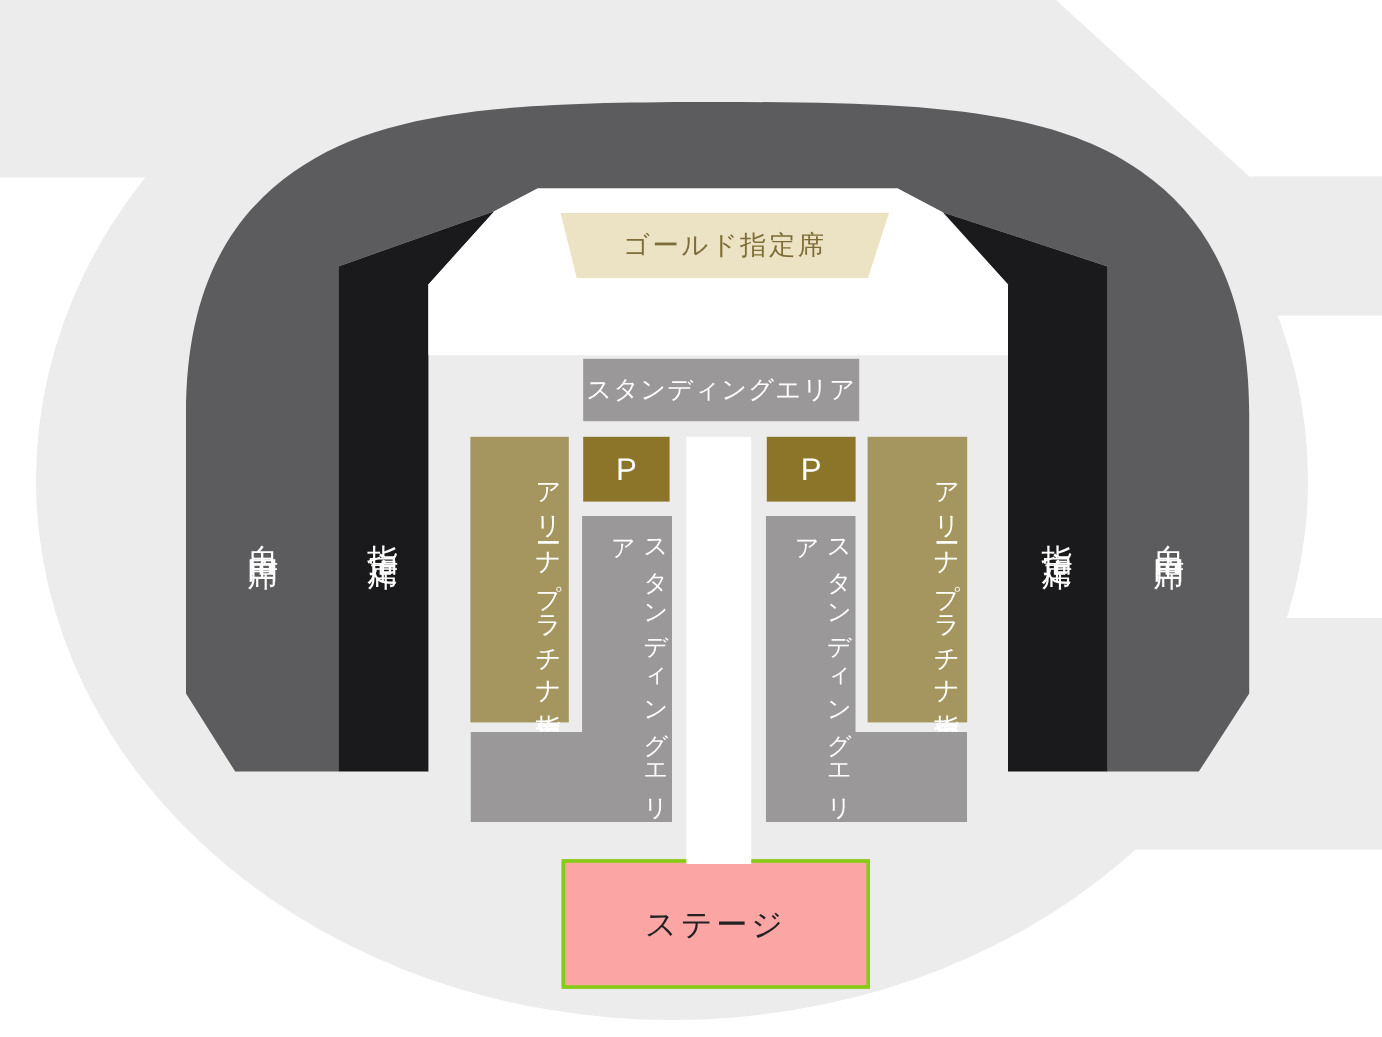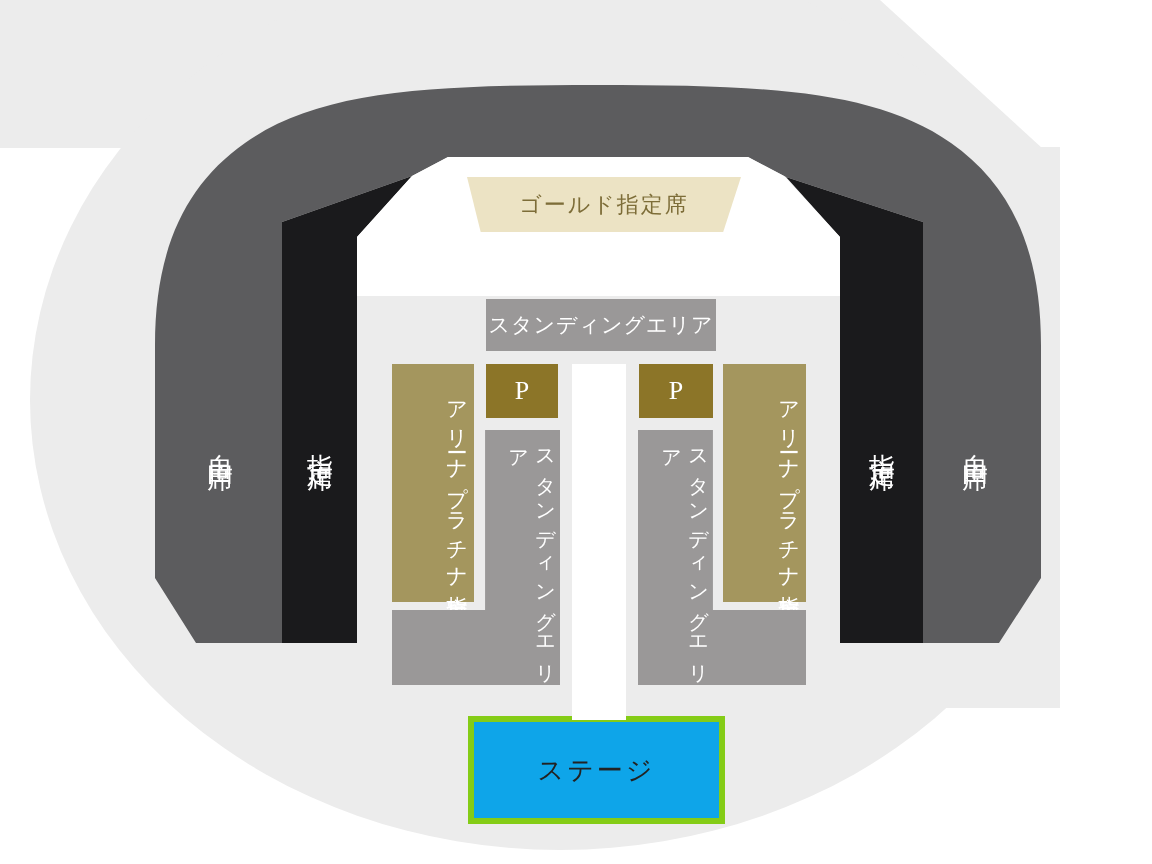--- a/index.html
+++ b/index.html
@@ -1,18 +1,18 @@
 <!DOCTYPE html>
 <html><head>
 <meta charset="utf-8">
 <style>
   html,body{margin:0;padding:0;background:#fff;}
   #root{
-    position:relative;width:1060px;height:864px;overflow:hidden;background:#fff;
-    font-family:Liberation Serif, serif;
+    position:relative;width:1152px;height:864px;overflow:hidden;background:#fff;
+    font-family:Liberation Sans, sans-serif;
   }
   #bg-svg{position:absolute;left:0;top:0;}
   .abs{position:absolute;box-sizing:border-box;}
   .center{display:flex;align-items:center;justify-content:center;}
 
   
   .gold-banner{
     left:467px;top:177px;width:274px;height:55px;
     background:#ECE3C4;color:#7D6D38;font-size:22px;letter-spacing:2px;
     clip-path:polygon(0 0,100% 0,93.5% 100%,5% 100%);
@@ -51,22 +51,22 @@
     position:absolute;top:6px;height:calc(100% - 6px);width:75px;
     writing-mode:vertical-rl;text-orientation:upright;
     font-size:20px;letter-spacing:4px;
     display:flex;justify-content:center;
   }
   .vstrip-left{left:93px;}
   .vstrip-right{left:0;}
   
   .runway{left:572px;top:364px;width:54px;height:356px;background:#fff;}
   .stage{
-    left:468px;top:716px;width:257px;height:108px;background:#0ea5e9;
-    border:6px solid #84cc16;color:#222;font-size:26px;letter-spacing:3px;
+    left:468px;top:716px;width:257px;height:108px;background:#fca5a5;
+    border:3px solid #84cc16;color:#222;font-size:26px;letter-spacing:3px;
   }
   
   .band-label{
     width:56px;height:120px;top:380px;color:#fff;
     writing-mode:vertical-rl;text-orientation:upright;
     font-size:26px;letter-spacing:5px;
     display:flex;align-items:center;justify-content:center;
   }
   .free-left{left:192px;}
   .reserved-left{left:292px;}

